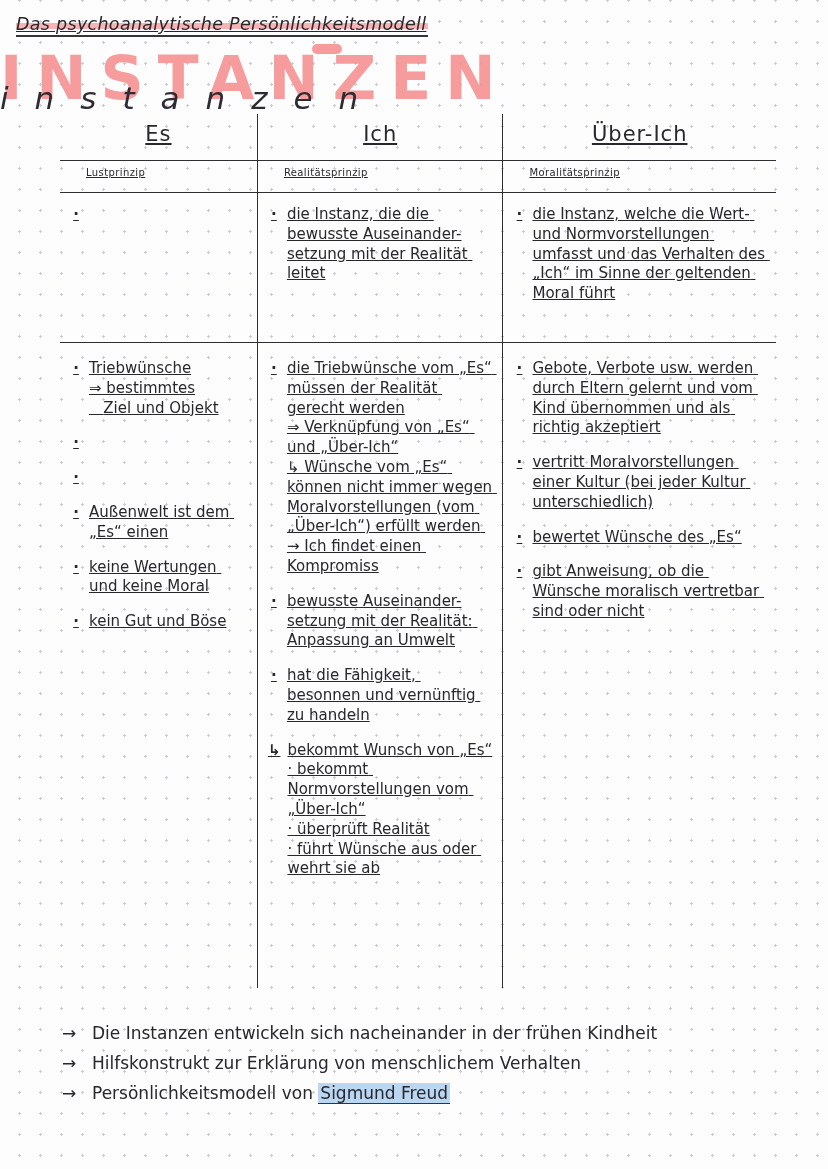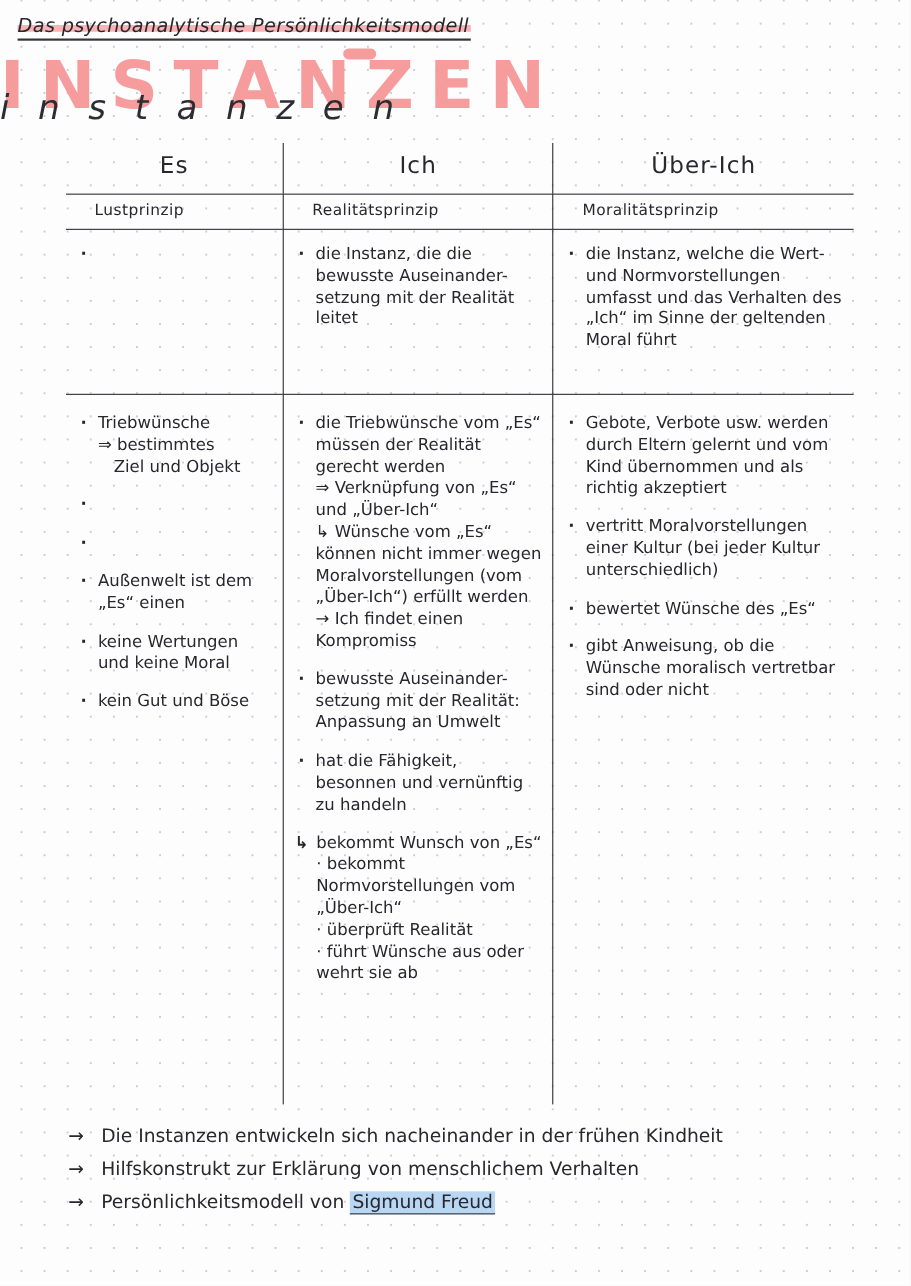--- a/index.html
+++ b/index.html
@@ -13,20 +13,21 @@
     background-position:9px 11px;
     font-family:"DejaVu Sans", sans-serif;
     color:#27272d;
     overflow:hidden;
   }
   
   .top-title{
     position:absolute;top:14px;left:16px;
     font-size:17.5px;font-style:italic;letter-spacing:.3px;
     padding-bottom:2px;
+    text-decoration:underline;
   }
   .strike-pink{
     background:linear-gradient(transparent 42%, rgba(246,156,156,.75) 42%, rgba(246,156,156,.75) 72%, transparent 72%);
     border-bottom:2px solid #34343a;
     padding:0 2px 1px 0;
   }
   
   .heading{
     position:absolute;top:48px;left:0;right:0;height:80px;
   }
@@ -37,31 +38,32 @@
   .heading-accent{
     position:absolute;left:312px;top:-4px;width:30px;height:10px;
     background:rgba(246,145,145,.9);border-radius:5px;
   }
   .heading-script{
     position:absolute;top:32px;left:0;right:0;
     font-style:italic;font-size:31px;letter-spacing:26px;color:#2c2c32;
   }
   
   .itable{
-    position:absolute;top:130px;left:60px;width:716px;
+    position:absolute;top:114px;left:60px;width:716px;
     display:grid;
     grid-template-columns:27.5% 34.3% 38.2%;
     grid-template-rows:46px 33px 150px 645px;
+    text-decoration:underline;
   }
   .cell{padding:4px 10px;box-sizing:border-box;}
   .c2,.c3{border-left:1.6px solid #2e2e34;}
   .hdr{font-size:21px;text-align:center;padding-top:8px;letter-spacing:1px;}
   .princ{
     border-top:1.6px solid #2e2e34;border-bottom:1.6px solid #2e2e34;
-    font-size:14px;padding:6px 10px 4px 26px;letter-spacing:.4px;
+    font-size:10px;padding:6px 10px 4px 26px;letter-spacing:.4px;
   }
   .defcell{border-bottom:1.6px solid #2e2e34;padding-top:12px;}
   .ptscell{padding-top:16px;}
   .point{display:flex;gap:7px;margin-bottom:15px;font-size:15px;line-height:1.32;}
   .marker{flex:0 0 12px;text-align:center;font-weight:bold;}
   .ptext{white-space:pre-wrap;}
   
   .footer{position:absolute;left:62px;top:1022px;right:30px;}
   .fitem{display:flex;gap:10px;font-size:17px;margin-bottom:8px;line-height:1.3;}
   .farrow{flex:0 0 20px;}

